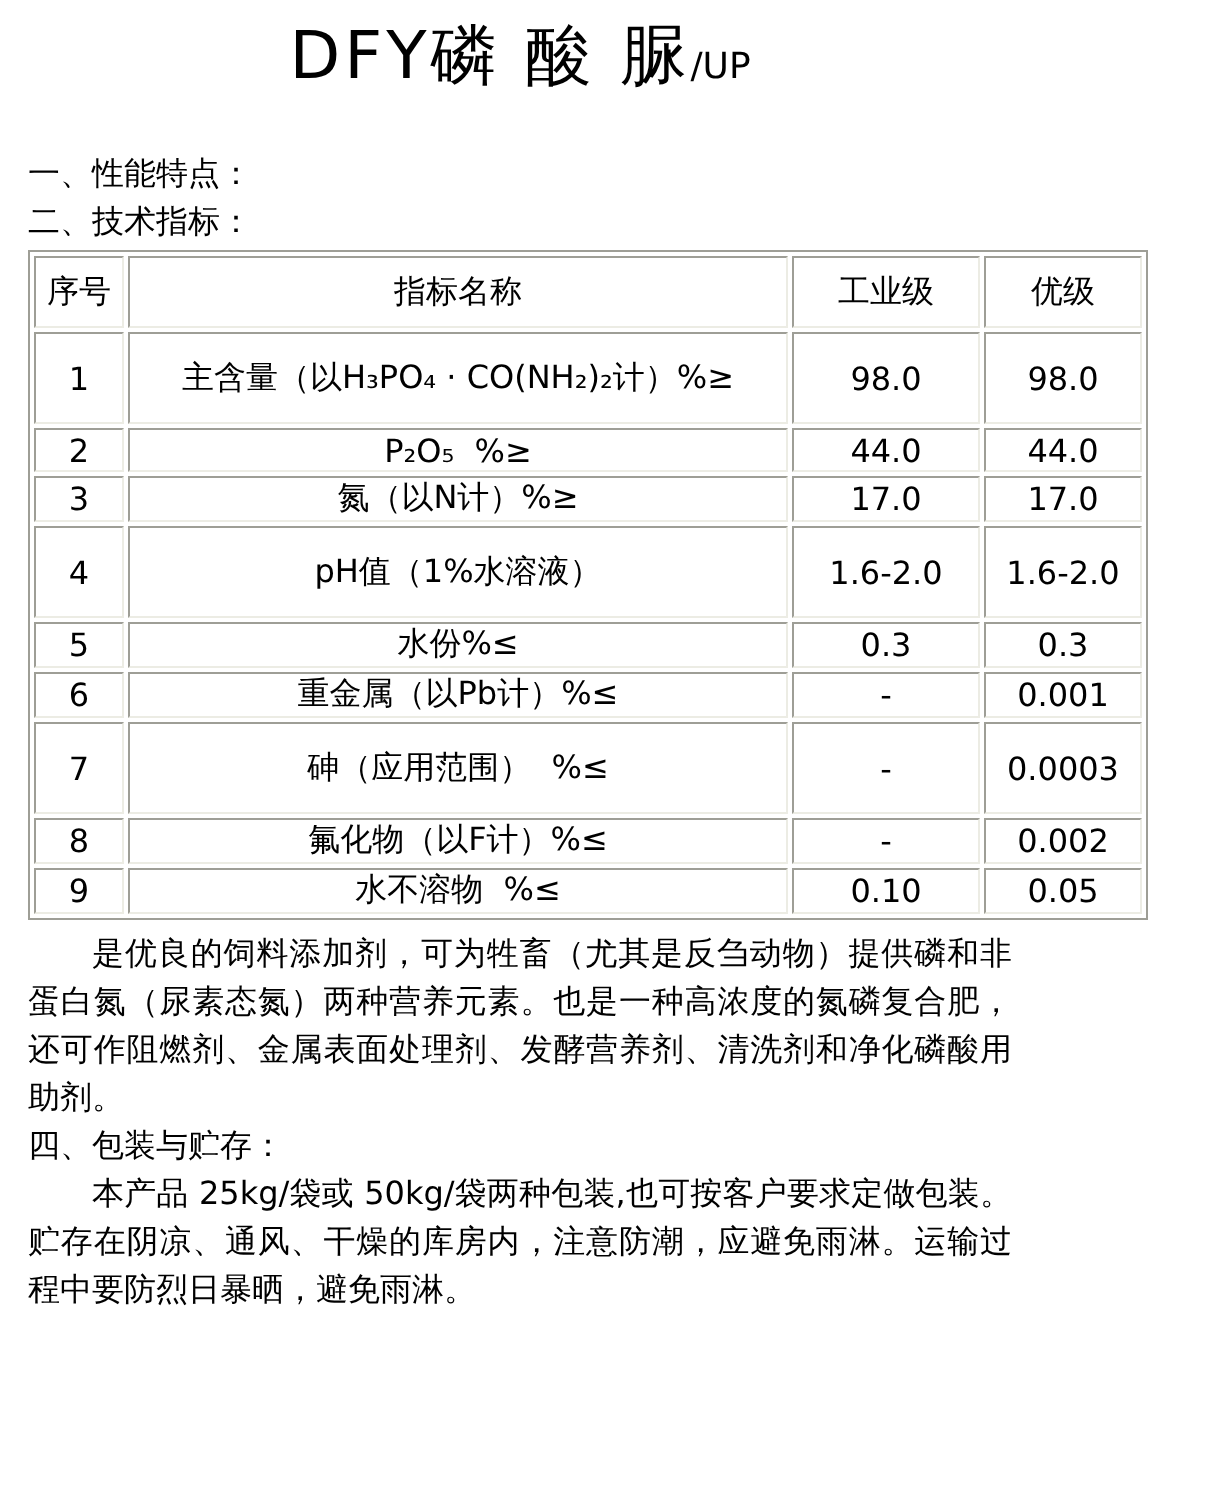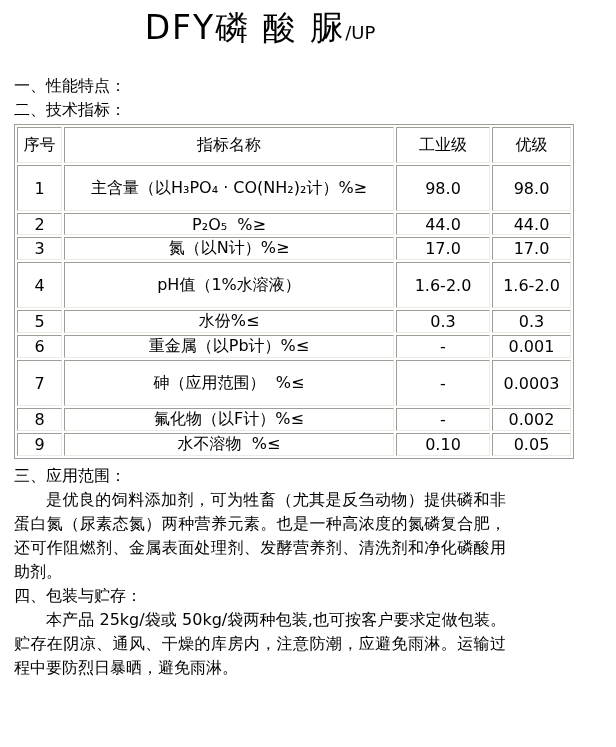--- a/index.html
+++ b/index.html
@@ -154,19 +154,18 @@
       </tr>
       <tr class="rn">
         <td>9</td>
         <td class="name-cell">水不溶物  %≤</td>
         <td>0.10</td>
         <td>0.05</td>
       </tr>
     </tbody>
   </table>
 
-  <p class="sec-head">三、应用范围：</p>
   <p class="para">是优良的饲料添加剂，可为牲畜（尤其是反刍动物）提供磷和非蛋白氮（尿素态氮）两种营养元素。也是一种高浓度的氮磷复合肥，还可作阻燃剂、金属表面处理剂、发酵营养剂、清洗剂和净化磷酸用助剂。</p>
 
   <p class="sec-head">四、包装与贮存：</p>
   <p class="para">本产品 25kg/袋或 50kg/袋两种包装,也可按客户要求定做包装。贮存在阴凉、通风、干燥的库房内，注意防潮，应避免雨淋。运输过程中要防烈日暴晒，避免雨淋。</p>
 
 </div>
 
 </body></html>

